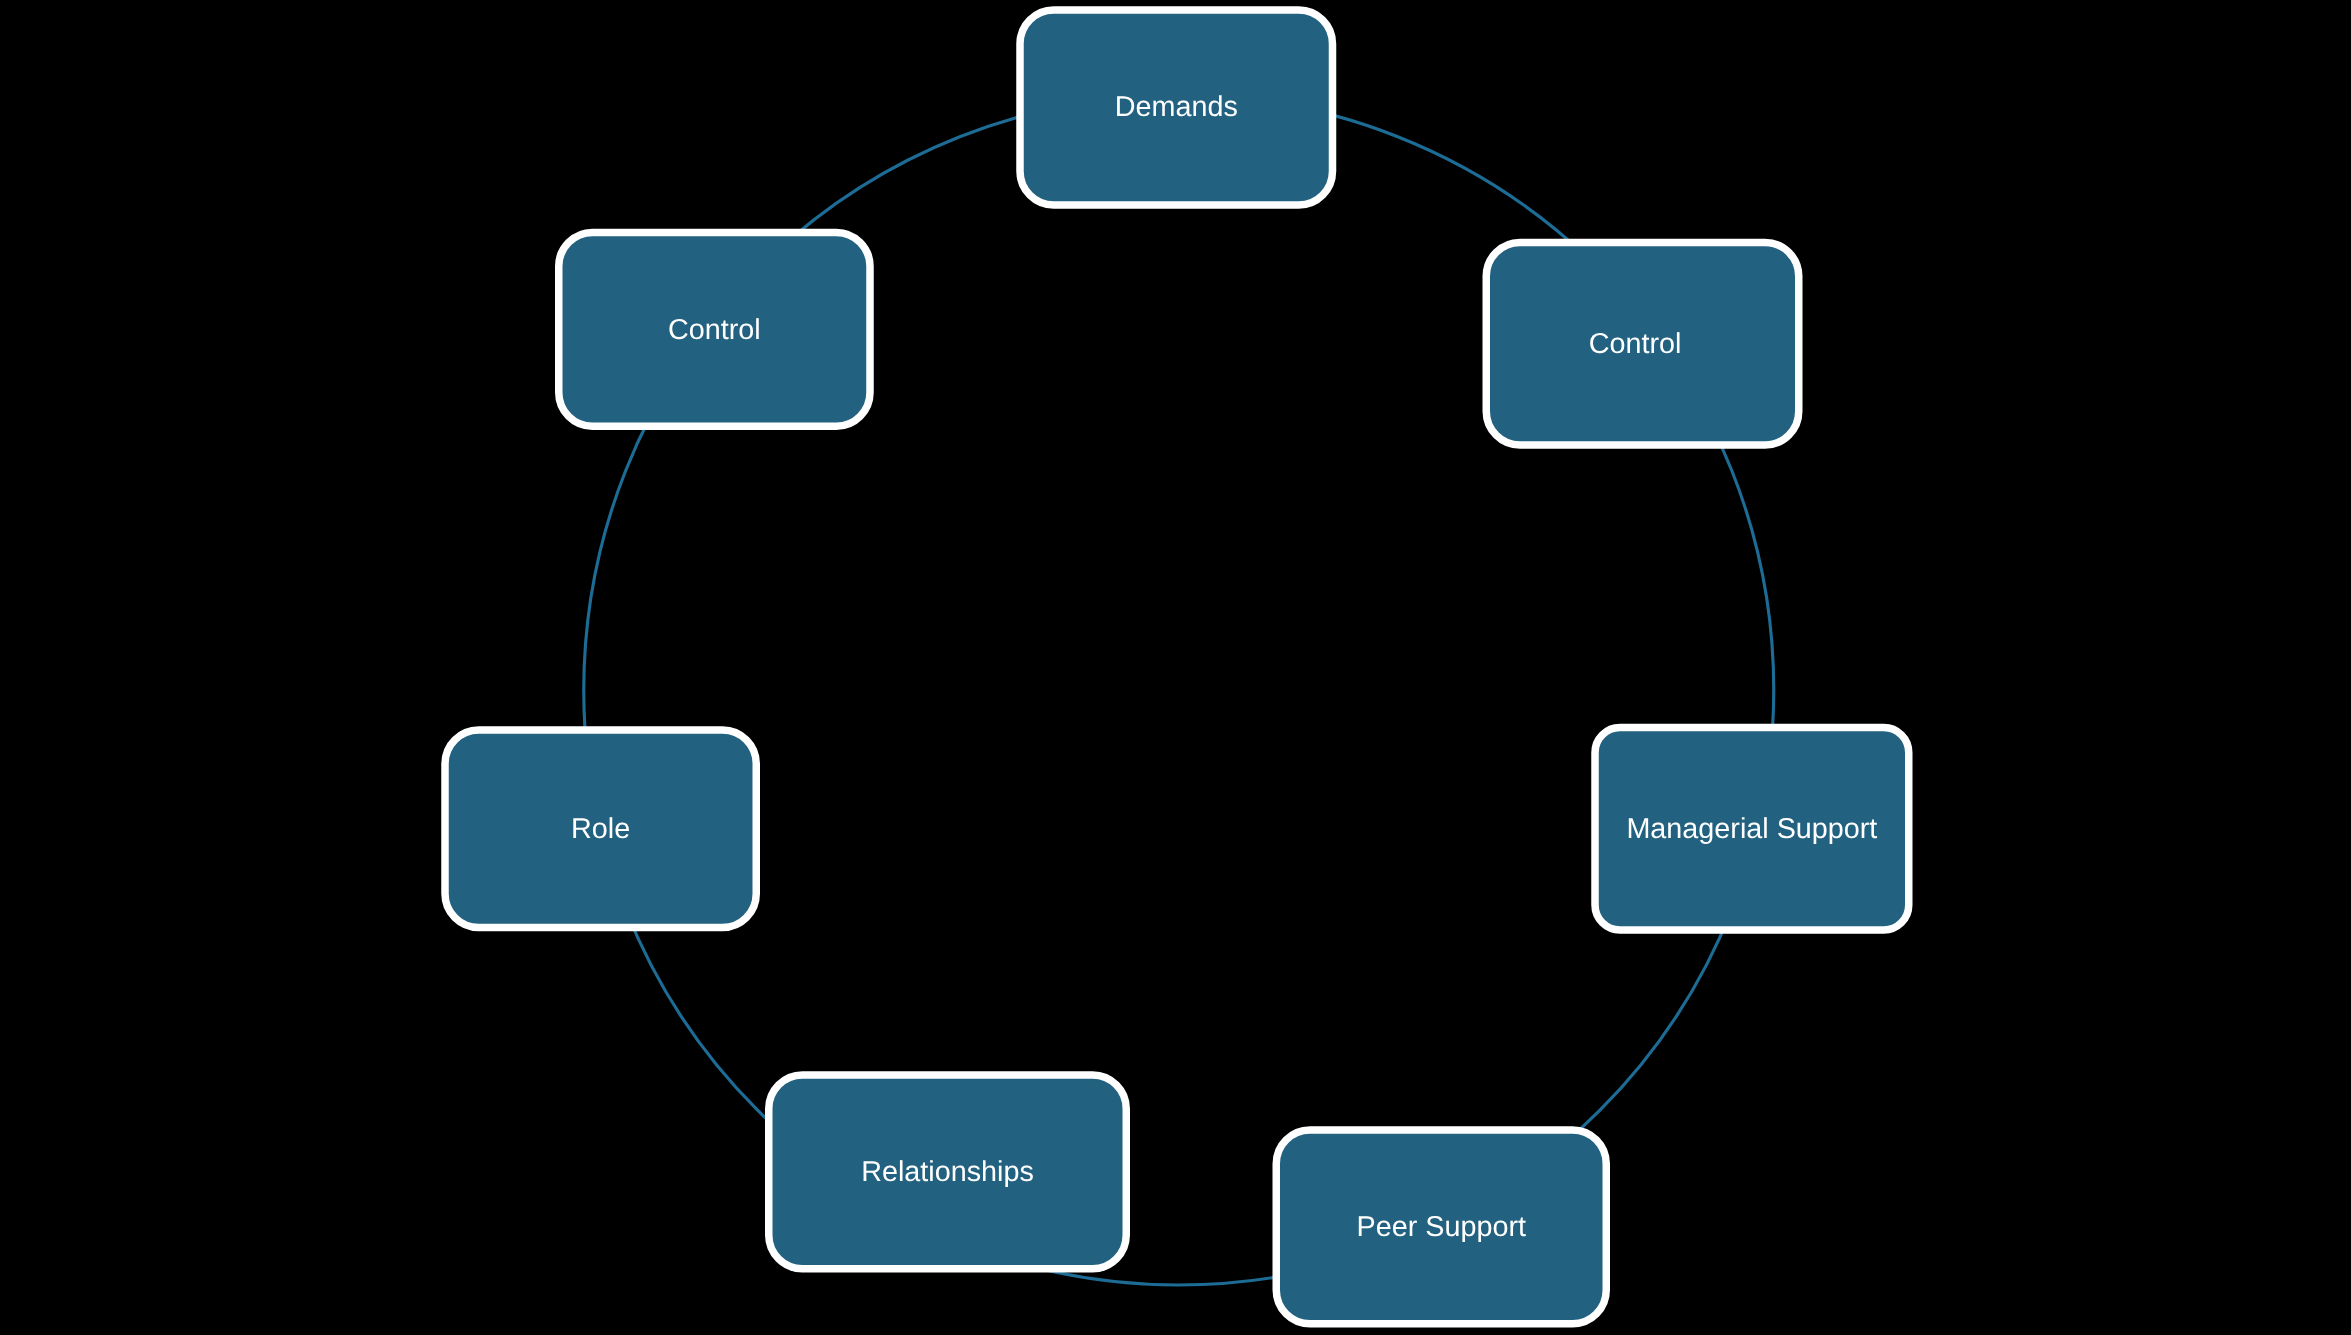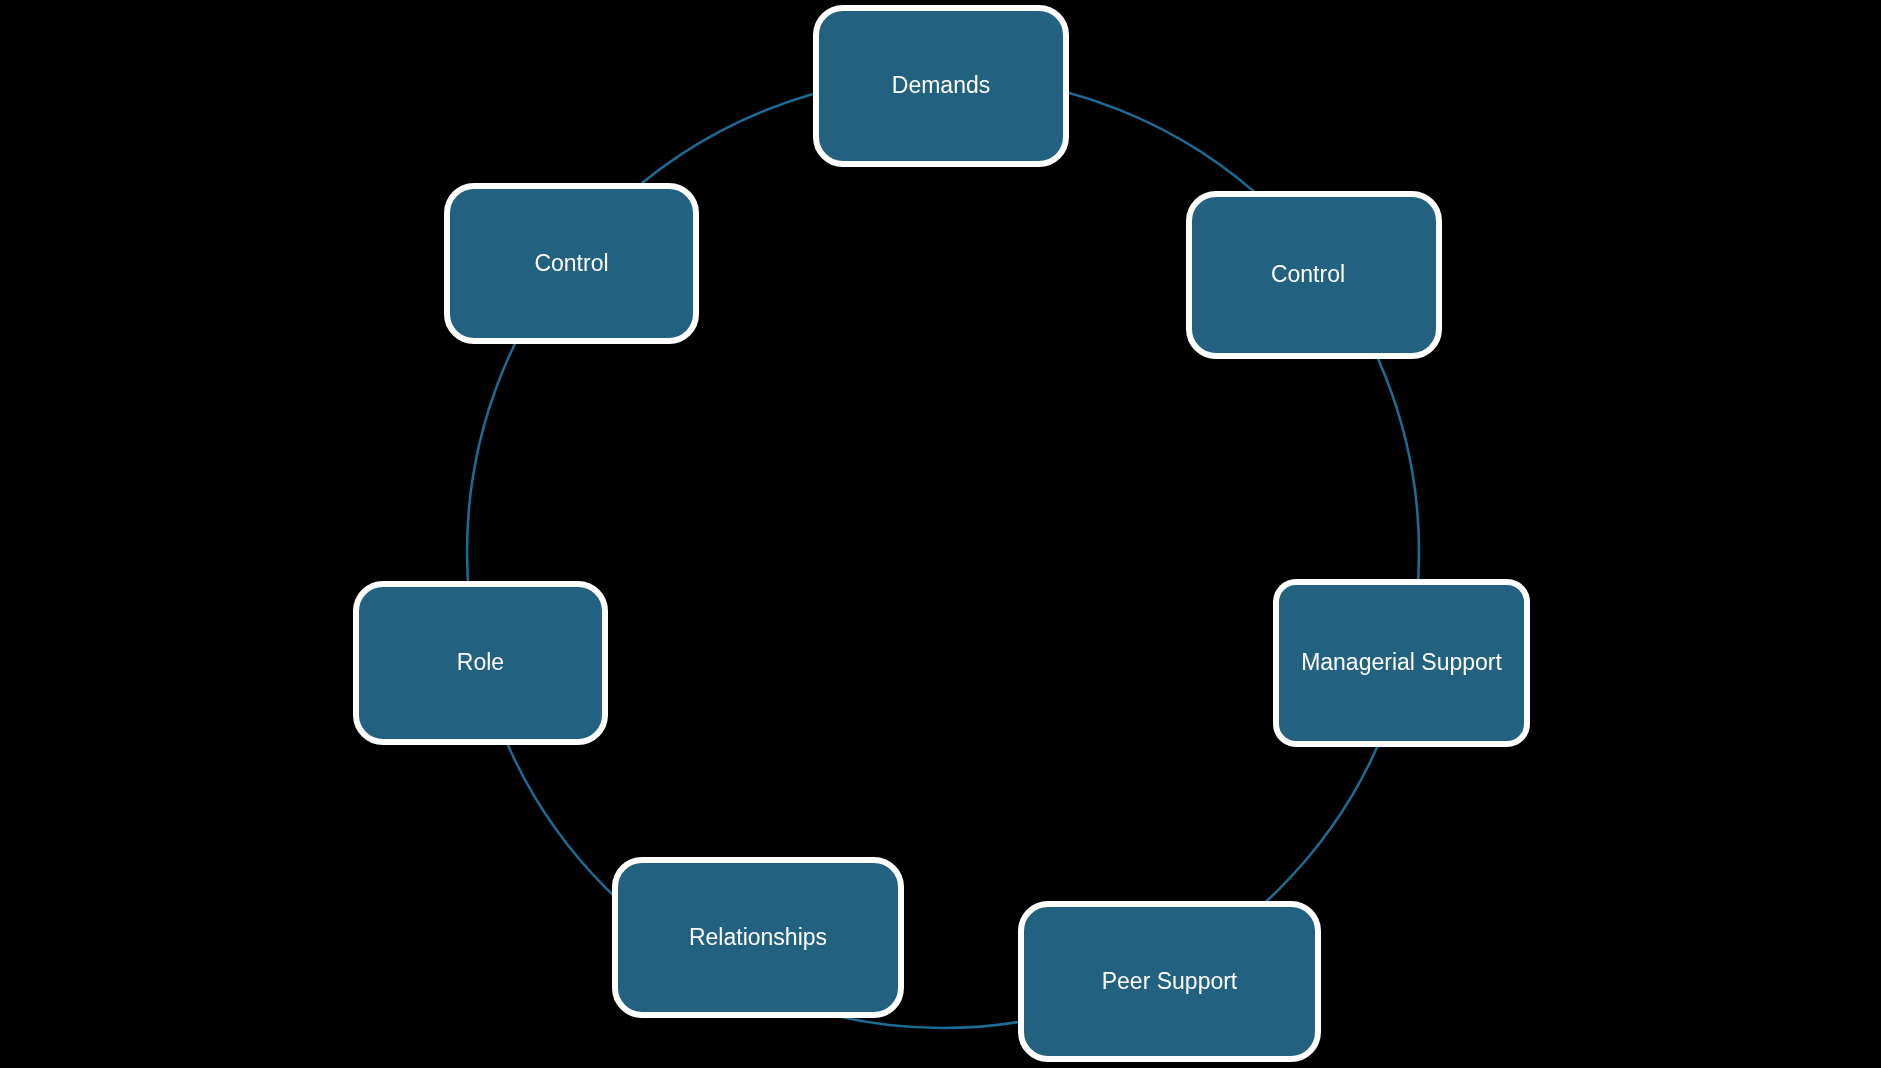--- a/index.html
+++ b/index.html
@@ -33,21 +33,21 @@
     justify-content: center;
     text-align: center;
     font-size: 23px;
     line-height: 1.28;
     padding: 0 22px;
   }
   
   .node-demands       { left: 813px;  top: 5px;   width: 256px; height: 162px; }
   .node-control       { left: 1186px; top: 191px; width: 256px; height: 168px; padding-left: 10px; }
   .node-managerial    { left: 1273px; top: 579px; width: 257px; height: 168px; border-radius: 23px; }
-  .node-peer          { left: 1018px; top: 901px; width: 303px; height: 161px; }
+  .node-peer          { left: 1018px; top: 901px; width: 270px; height: 161px; }
   .node-relationships { left: 612px;  top: 857px; width: 292px; height: 161px; }
   .node-role          { left: 353px;  top: 581px; width: 255px; height: 164px; justify-content: center; }
   .node-change        { left: 444px;  top: 183px; width: 255px; height: 161px; }
 </style>
 </head>
 <body>
 
 <div class="canvas">
 
   <svg class="ring" width="1881" height="1068" viewBox="0 0 1881 1068">

